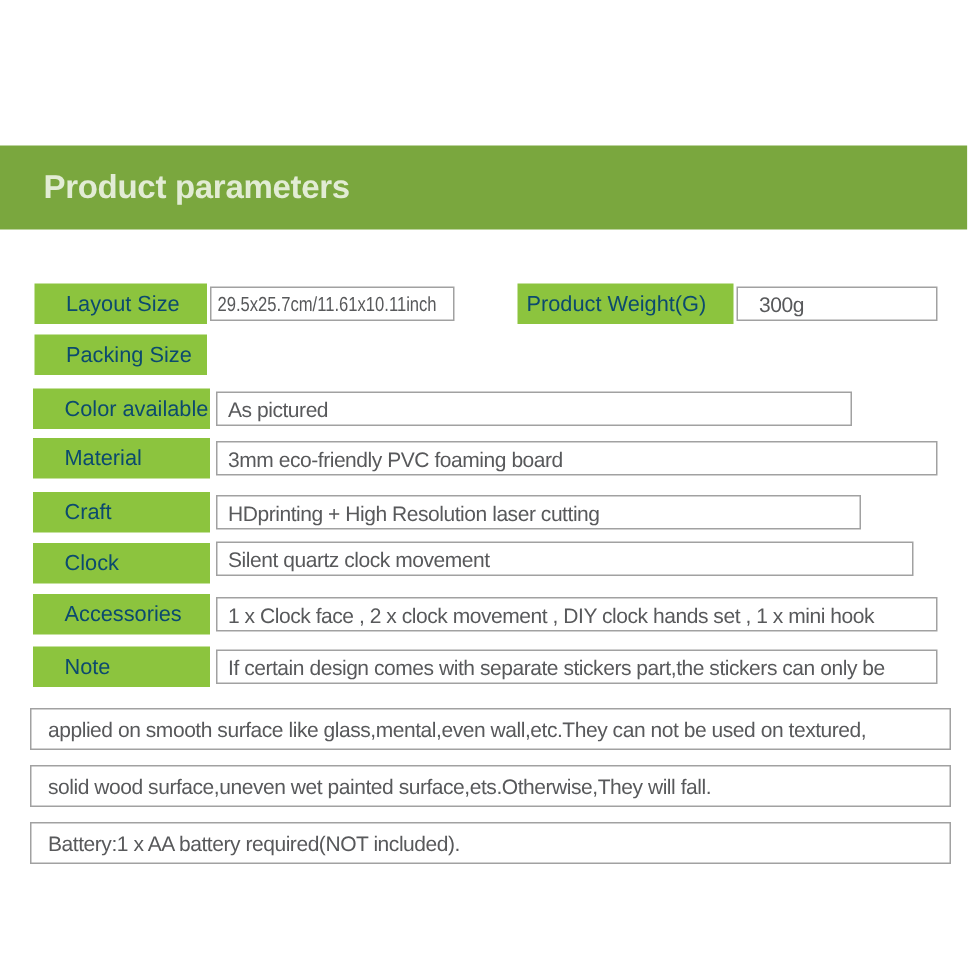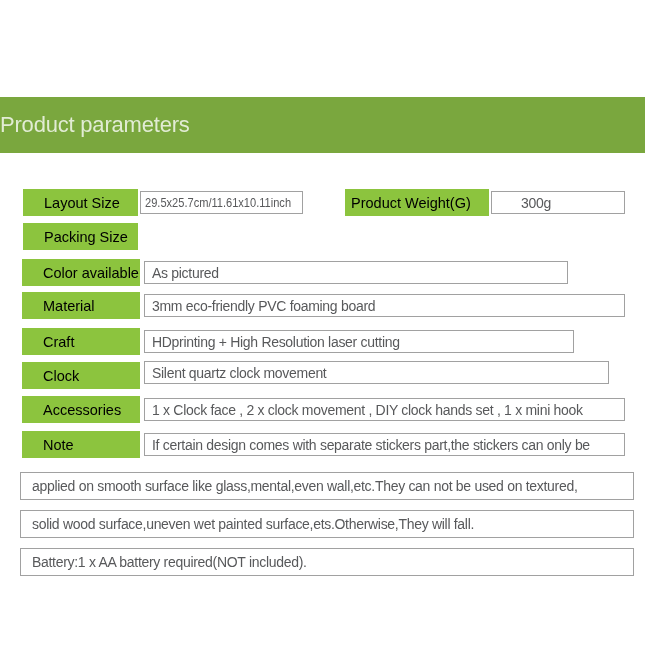--- a/index.html
+++ b/index.html
@@ -5,38 +5,38 @@
   html,body{margin:0;padding:0;background:#ffffff;}
   .canvas{
     position:relative;width:645px;height:645px;background:#ffffff;
     font-family:"Liberation Sans",sans-serif;overflow:hidden;
   }
   .band{
     position:absolute;left:0;top:97px;width:645px;height:56px;
     background:var(--band,#7aa73e);display:flex;align-items:center;
   }
   .band-title{
-    font-size:22px;letter-spacing:-0.2px;
-    color:rgba(255,255,255,0.78);font-weight:400;
+    padding-left:29px;font-size:22px;letter-spacing:-0.2px;
+    color:rgba(255,255,255,0.78);font-weight:700;
   }
   .chip{
     position:absolute;height:27px;background:var(--chip,#8cc43e);
-    color:#000000;font-size:14.5px;display:flex;align-items:center;
+    color:#0c4a6e;font-size:14.5px;display:flex;align-items:center;
     padding-left:21px;box-sizing:border-box;white-space:nowrap;
   }
   .chip.tight{padding-left:6px;}
   .vbox{
     position:absolute;height:23px;box-sizing:border-box;background:#ffffff;
     border:1px solid var(--border,#a1a1a1);
     display:flex;align-items:center;
     color:var(--vtext,#58595b);font-size:14px;letter-spacing:-0.3px;
     white-space:nowrap;padding-left:7px;
   }
   .vbox.pad4{padding-left:4px;}
-  .vbox.pad14{padding-left:29px;}
+  .vbox.pad14{padding-left:14px;}
   .vbox.tall{height:28px;padding-left:11px;}
   .cond{
     display:inline-block;font-size:13.5px;letter-spacing:0;
     transform:scaleX(0.82);transform-origin:0 50%;
   }
 </style>
 </head>
 <body>
 
 <div class="canvas">

